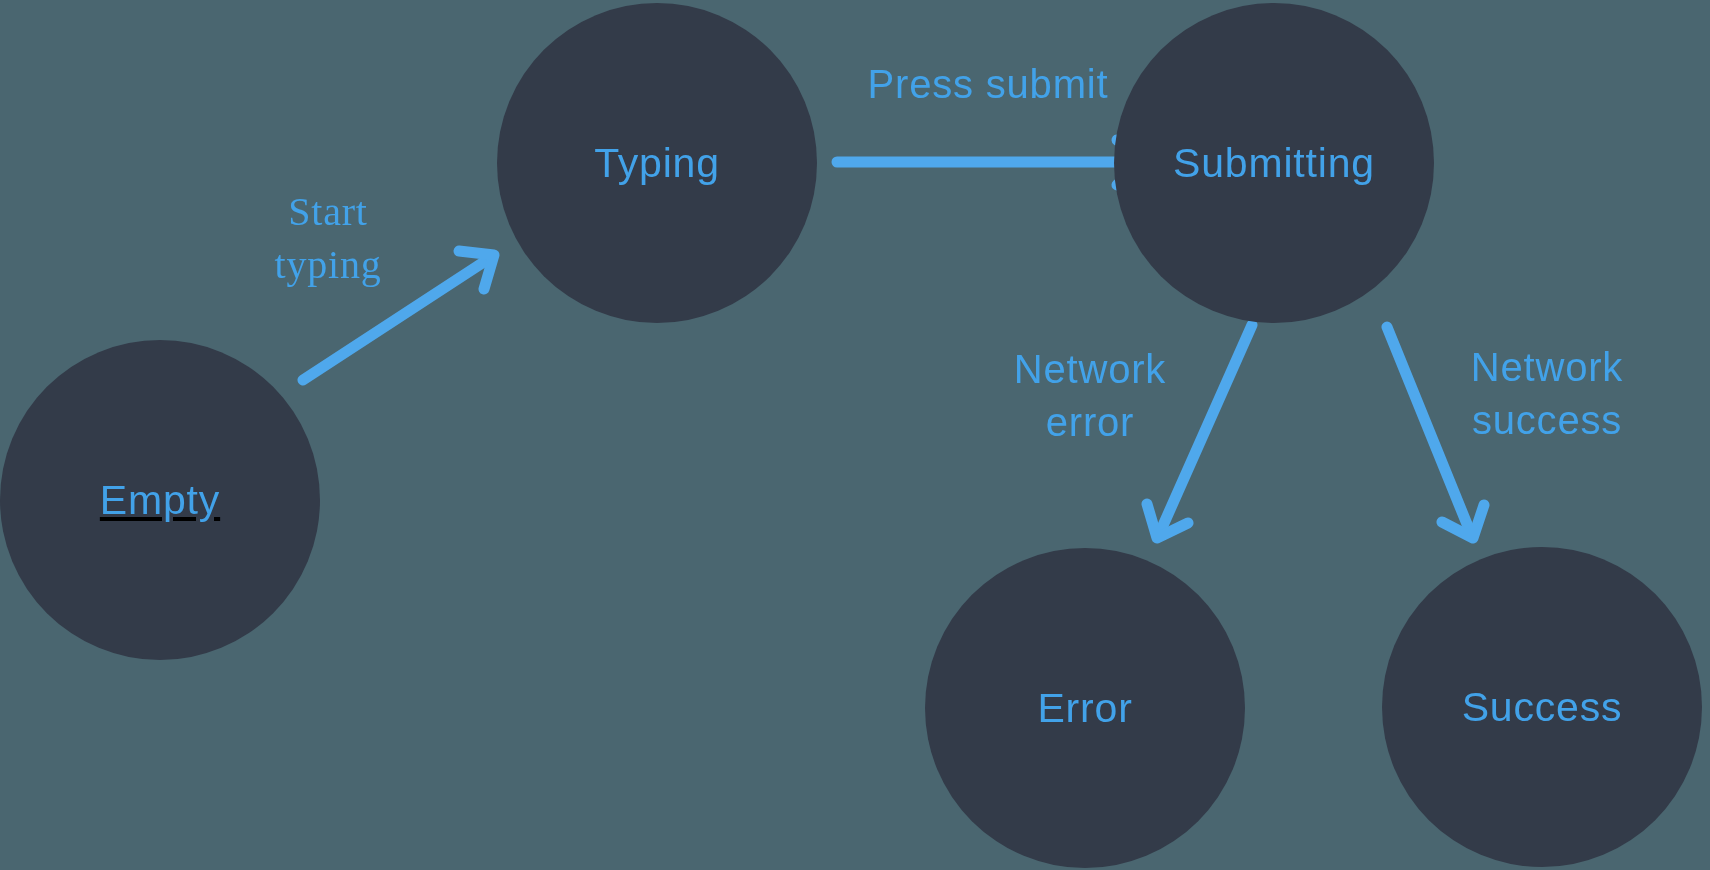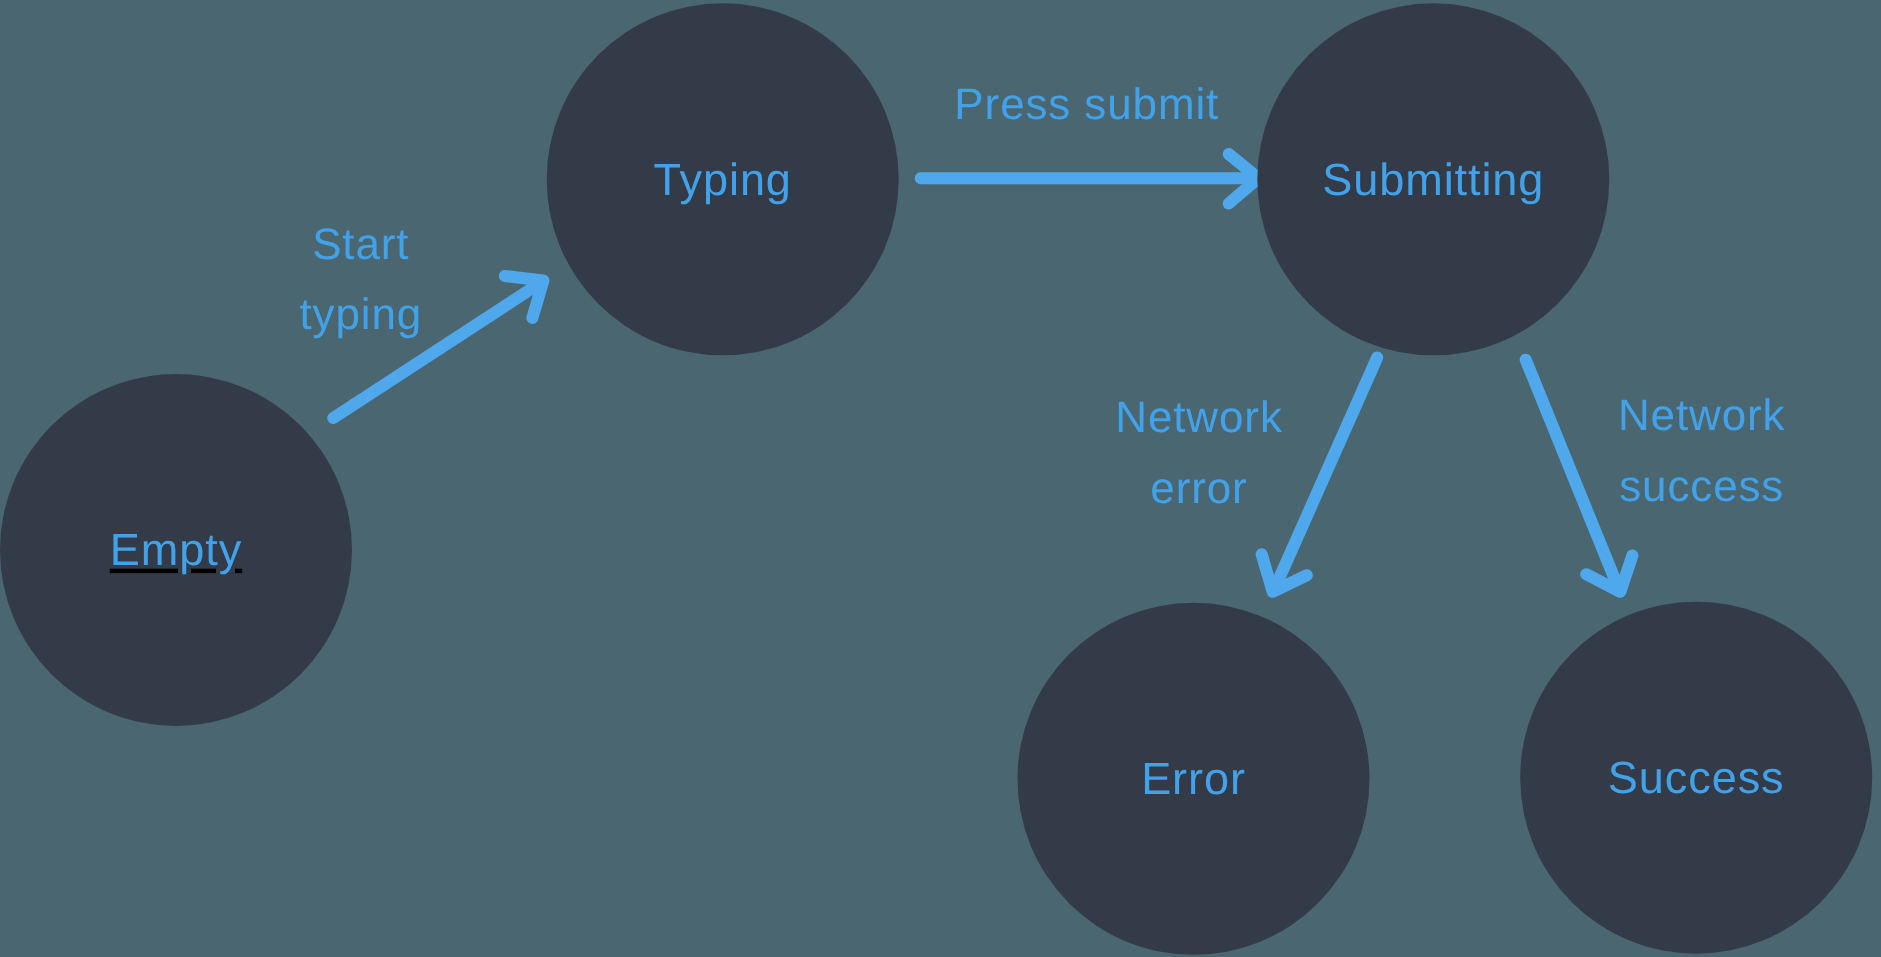--- a/index.html
+++ b/index.html
@@ -55,31 +55,31 @@
   .edge-label {
     position: absolute;
     transform: translateX(-50%);
     color: var(--label-blue);
     font-size: 40px;
     letter-spacing: 0.02em;
     line-height: 53px;
     text-align: center;
     white-space: nowrap;
   }
-  .edge-label span { display: block; margin-top: 11px; }
+  .edge-label span { display: block; }
 
   
   .node-empty      { left: 0px;    top: 340px; text-decoration: underline; }
   .node-typing     { left: 497px;  top: 3px;   }
-  .node-submitting { left: 1143px; top: 3px; text-align: center;   }
+  .node-submitting { left: 1114px; top: 3px; text-align: center;   }
   .node-error      { left: 925px;  top: 548px; }
   .node-success    { left: 1382px; top: 547px; }
 
   
-  .label-start-typing    { left: 328px;  top: 185px; }
+  .label-start-typing    { left: 328px;  top: 185px; font-family: Liberation Serif, serif; }
   .label-press-submit    { left: 988px;  top: 58px;  }
   .label-network-error   { left: 1090px; top: 343px; }
   .label-network-success { left: 1547px; top: 341px; }
 </style>
 </head>
 <body>
 
 <div class="canvas">
 
   <svg class="edges-layer" viewBox="0 0 1710 870">

